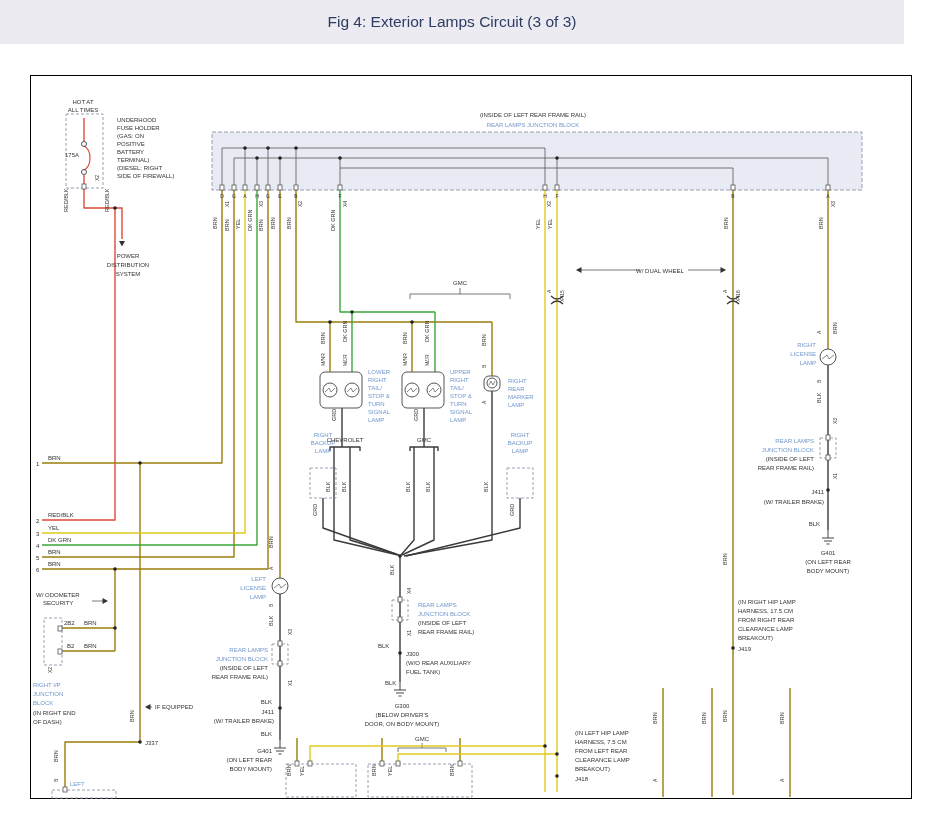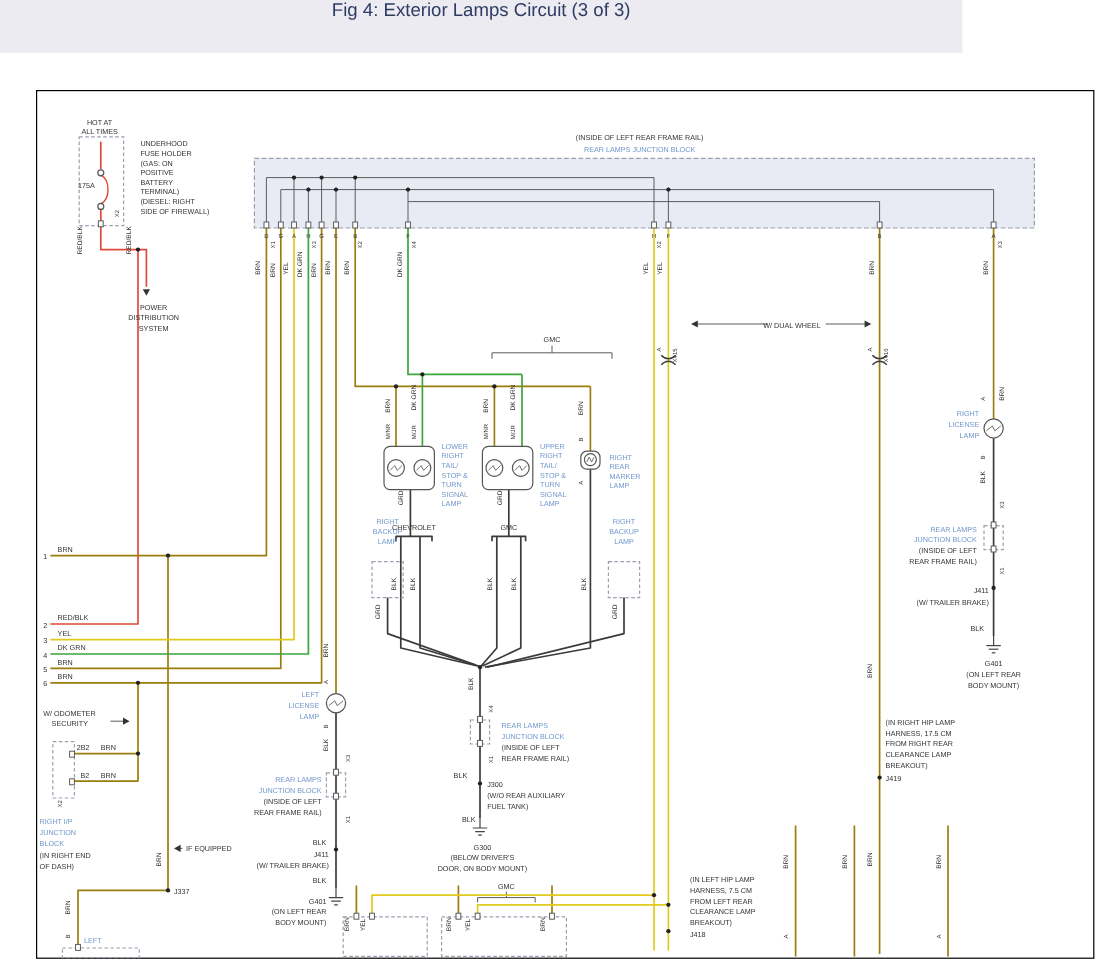--- a/index.html
+++ b/index.html
@@ -1,17 +1,17 @@
 <!DOCTYPE html>
 <html><head>
 <meta charset="utf-8">
 <style>
   html,body{margin:0;padding:0;background:#fff;}
   body{width:931px;height:817px;position:relative;font-family:"Liberation Sans",sans-serif;overflow:hidden;}
-  .header{position:absolute;top:0;left:0;width:802px;height:44px;background:#ebebf1;display:flex;align-items:flex-start;justify-content:center;}
+  .header{position:absolute;top:0;left:0;width:904px;height:44px;background:#ebebf1;display:flex;align-items:center;justify-content:center;}
   .header .title{font-size:15.5px;color:#2e3b63;}
   svg{position:absolute;top:0;left:0;}
   text{font-family:"Liberation Sans",sans-serif;}
 </style>
 </head>
 <body>
 
 <div class="header">
   <div class="title">Fig 4: Exterior Lamps Circuit (3 of 3)</div>
 </div>

